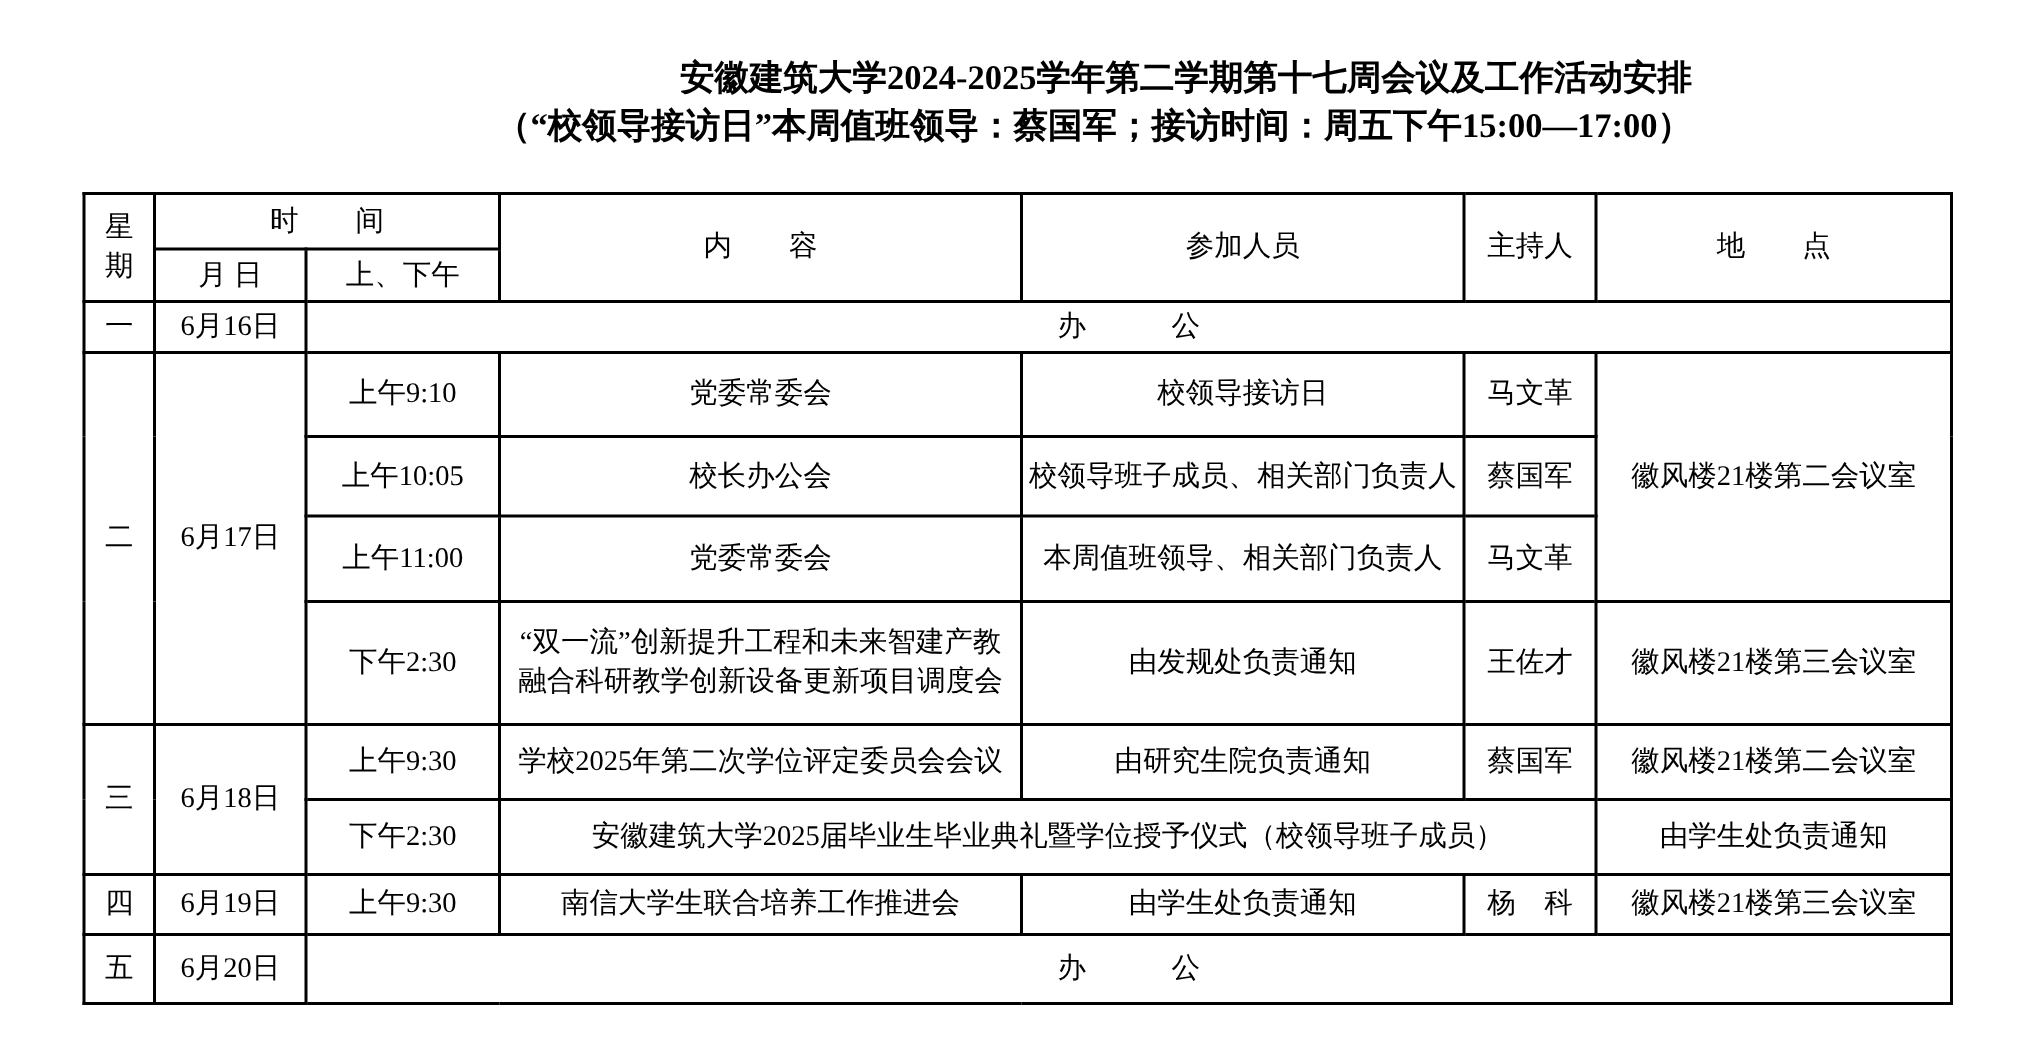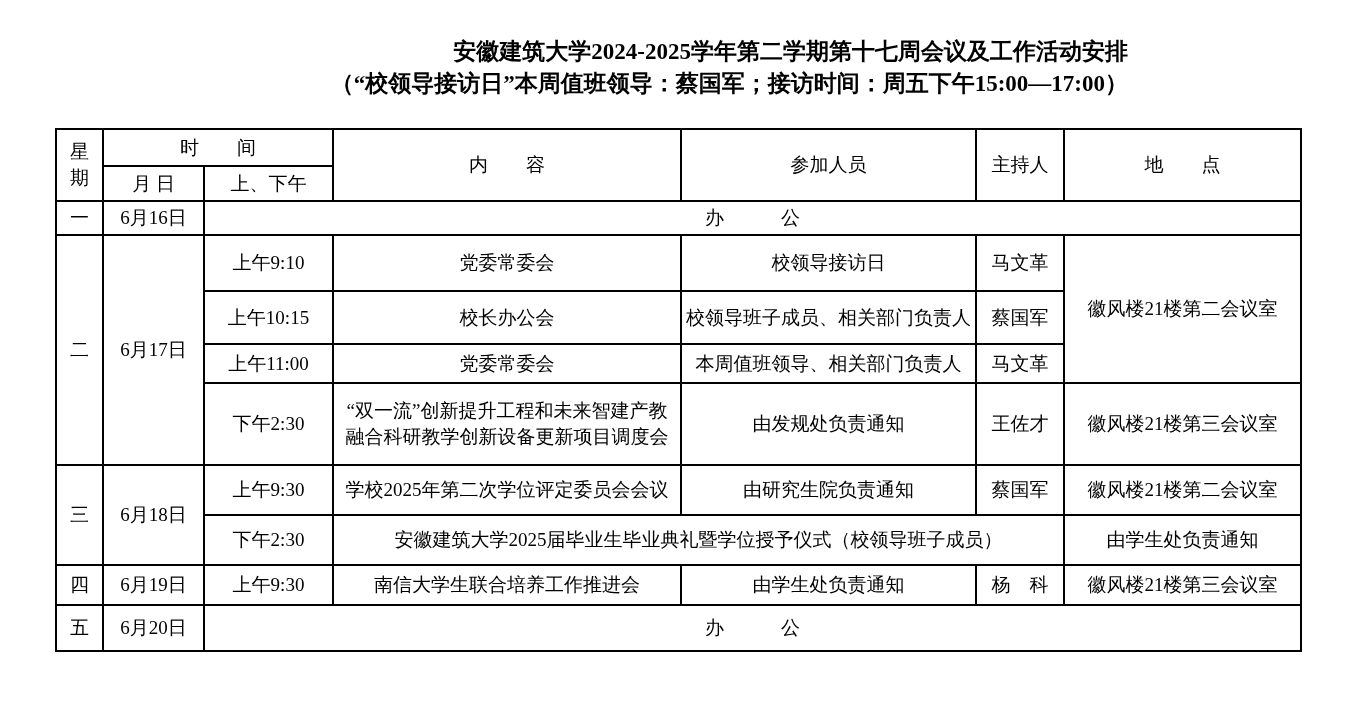--- a/index.html
+++ b/index.html
@@ -39,21 +39,21 @@
   .host-col     { width: 88px;  }
   .loc-col      { width: 237px; }
 
   th.weekday-head { padding: 2px 12px; } 
 
   tr.h-row1  { height: 37px; }
   tr.h-row2  { height: 35px; }
   tr.r-mon   { height: 34px; }
   tr.r-tue1  { height: 56px; }
   tr.r-tue2  { height: 53px; }
-  tr.r-tue3  { height: 39px; }
+  tr.r-tue3  { height: 57px; }
   tr.r-tue4  { height: 82px; }
   tr.r-wed1  { height: 50px; }
   tr.r-wed2  { height: 50px; }
   tr.r-thu   { height: 40px; }
   tr.r-fri   { height: 46px; }
 </style>
 </head>
 <body>
 
 <div class="page">
@@ -97,21 +97,21 @@
     <tr class="r-tue1">
       <td rowspan="4">二</td>
       <td rowspan="4">6月17日</td>
       <td>上午9:10</td>
       <td>党委常委会</td>
       <td>校领导接访日</td>
       <td>马文革</td>
       <td rowspan="3">徽风楼21楼第二会议室</td>
     </tr>
     <tr class="r-tue2">
-      <td>上午10:15</td>
+      <td>上午10:05</td>
       <td>校长办公会</td>
       <td>校领导班子成员、相关部门负责人</td>
       <td>蔡国军</td>
     </tr>
     <tr class="r-tue3">
       <td>上午11:00</td>
       <td>党委常委会</td>
       <td>本周值班领导、相关部门负责人</td>
       <td>马文革</td>
     </tr>

